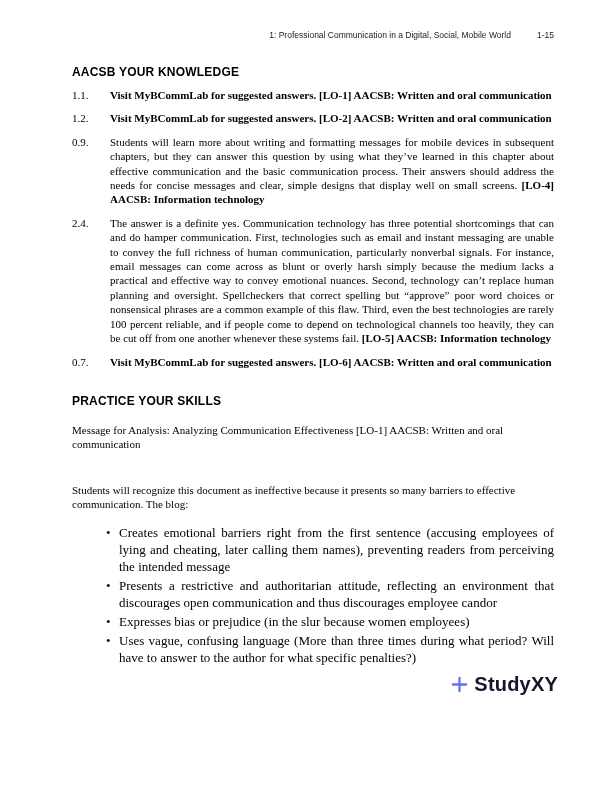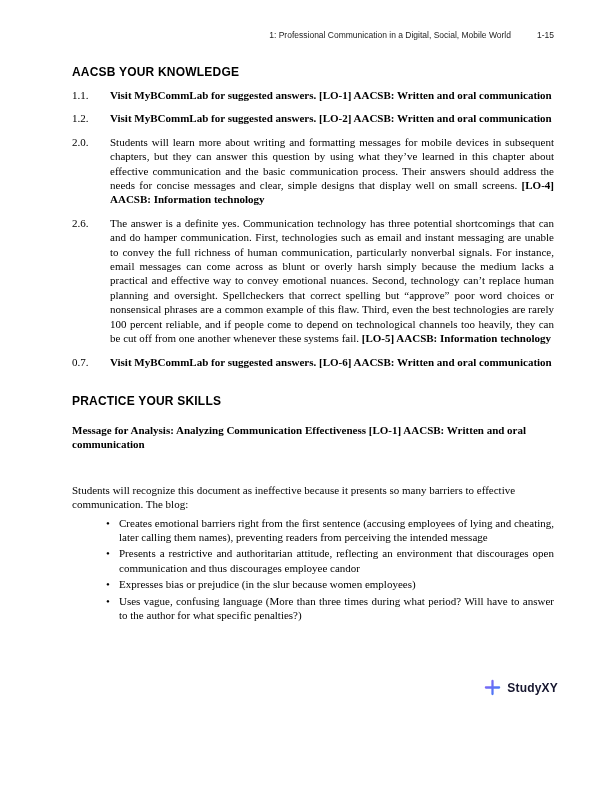--- a/index.html
+++ b/index.html
@@ -34,35 +34,35 @@
     display: flex;
     margin-top: 9px;
     font-size: 11px;
     line-height: 1.31;
   }
   .num { flex: 0 0 38px; }
   .itext { flex: 1; }
   .itext.just { text-align: justify; }
   .b { font-weight: bold; }
   .analysis {
-    font-weight: bold;
+    font-weight: normal;
     font-size: 11px;
     line-height: 1.31;
     margin-top: 15px;
   }
   .intro {
     font-size: 11px;
     line-height: 1.31;
     margin-top: 31px;
   }
   ul.bullets {
     list-style: none;
-    margin-top: 4px;
+    margin-top: 12px;
     margin-left: 34px;
-    font-size: 11px;
+    font-size: 13px;
     line-height: 1.31;
     text-align: justify;
   }
   ul.bullets li {
     position: relative;
     padding-left: 13px;
     margin-top: 2px;
   }
   ul.bullets li::before {
     content: "\2022";
@@ -73,21 +73,21 @@
     position: absolute;
     right: 54px;
     bottom: 24px;
     display: flex;
     align-items: center;
     gap: 6px;
   }
   .logo-text {
     font-family: "Liberation Sans", sans-serif;
     font-weight: bold;
-    font-size: 12px;
+    font-size: 20px;
     color: #16162e;
     letter-spacing: 0.2px;
   }
 </style>
 </head>
 <body>
 
 <div class="page">
 
   <div class="header">
@@ -101,26 +101,26 @@
     <span class="num">1.1.</span>
     <div class="itext"><span class="b">Visit MyBCommLab for suggested answers. [LO-1] AACSB: Written and oral communication</span><span></span><span class="b"></span></div>
   </div>
 
   <div class="num-item">
     <span class="num">1.2.</span>
     <div class="itext"><span class="b">Visit MyBCommLab for suggested answers. [LO-2] AACSB: Written and oral communication</span><span></span><span class="b"></span></div>
   </div>
 
   <div class="num-item">
-    <span class="num">2.0.</span>
+    <span class="num">0.9.</span>
     <div class="itext just"><span class="b"></span><span>Students will learn more about writing and formatting messages for mobile devices in subsequent chapters, but they can answer this question by using what they’ve learned in this chapter about effective communication and the basic communication process. Their answers should address the needs for concise messages and clear, simple designs that display well on small screens. </span><span class="b">[LO-4] AACSB: Information technology</span></div>
   </div>
 
   <div class="num-item">
-    <span class="num">2.6.</span>
+    <span class="num">2.4.</span>
     <div class="itext just"><span class="b"></span><span>The answer is a definite yes. Communication technology has three potential shortcomings that can and do hamper communication. First, technologies such as email and instant messaging are unable to convey the full richness of human communication, particularly nonverbal signals. For instance, email messages can come across as blunt or overly harsh simply because the medium lacks a practical and effective way to convey emotional nuances. Second, technology can’t replace human planning and oversight. Spellcheckers that correct spelling but “approve” poor word choices or nonsensical phrases are a common example of this flaw. Third, even the best technologies are rarely 100 percent reliable, and if people come to depend on technological channels too heavily, they can be cut off from one another whenever these systems fail. </span><span class="b">[LO-5] AACSB: Information technology</span></div>
   </div>
 
   <div class="num-item">
     <span class="num">0.7.</span>
     <div class="itext"><span class="b">Visit MyBCommLab for suggested answers. [LO-6] AACSB: Written and oral communication</span><span></span><span class="b"></span></div>
   </div>
 
   <h1 class="section-heading">PRACTICE YOUR SKILLS</h1>
 

